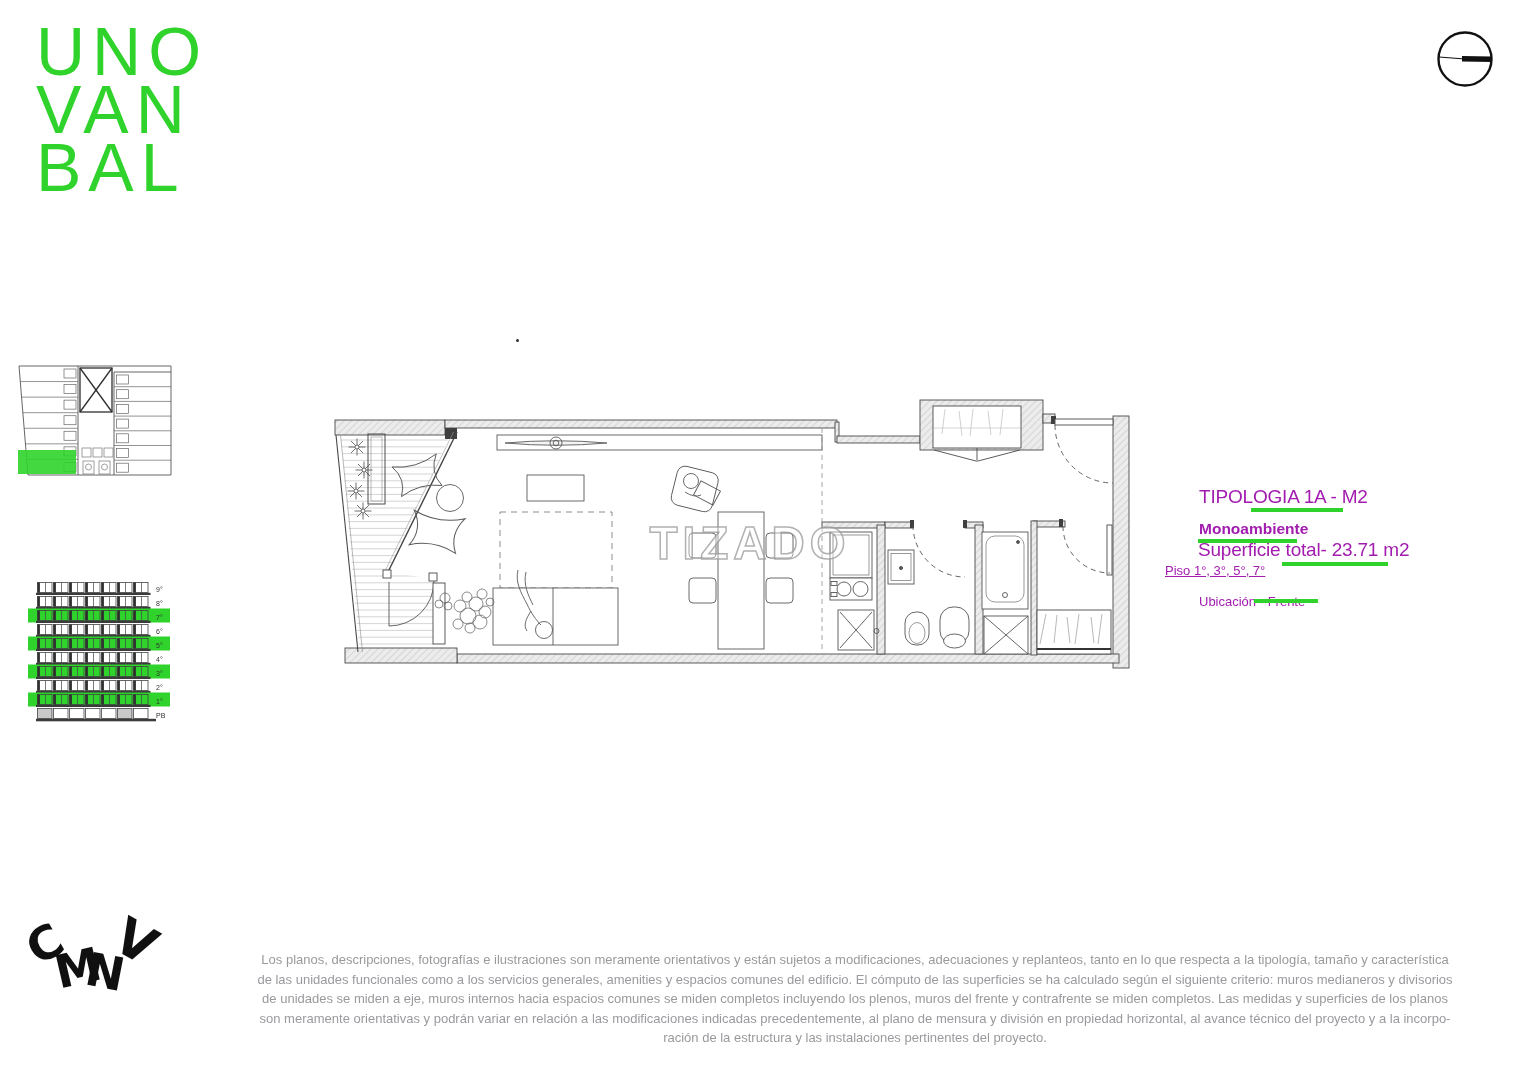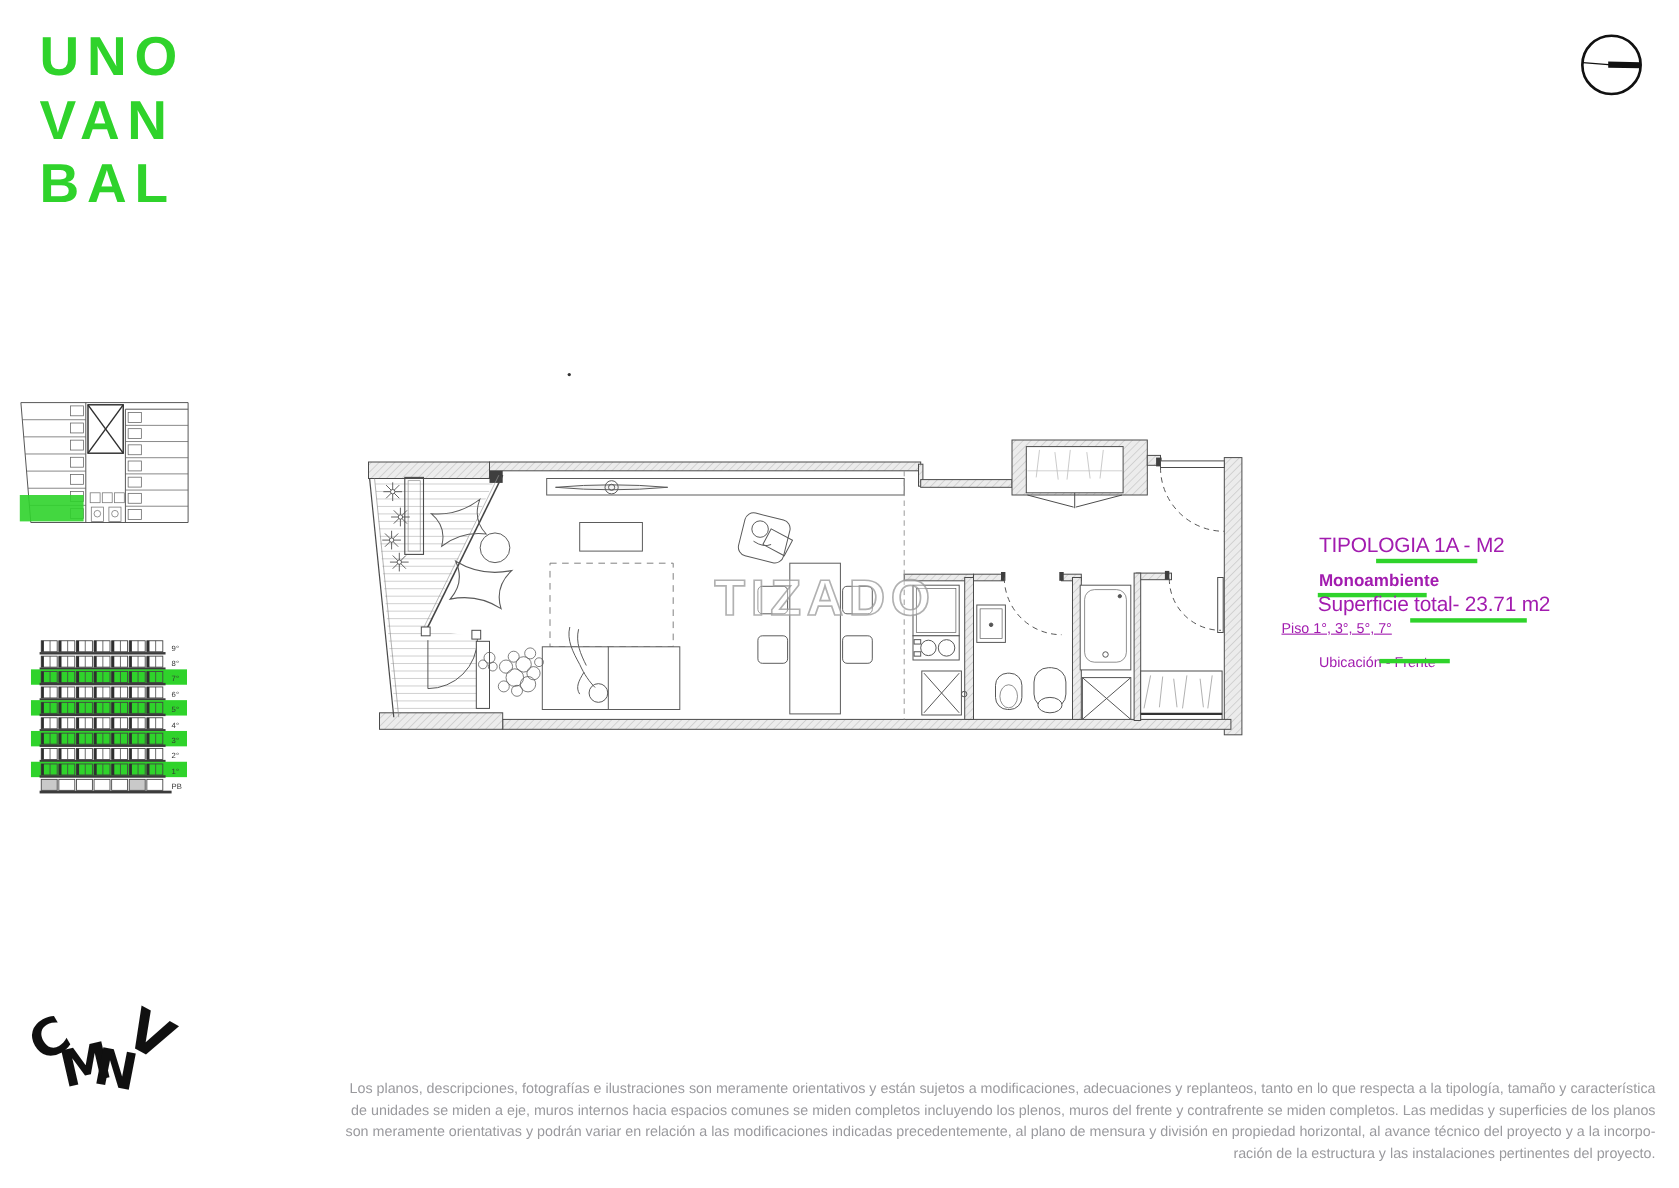--- a/index.html
+++ b/index.html
@@ -1,38 +1,38 @@
 <!DOCTYPE html>
 <html style="--green: #2fd32b; --gray: #9a9a9e;"><head>
 <meta charset="utf-8">
 <style>
   html,body{margin:0;padding:0;background:#ffffff;}
   body{position:relative;width:1526px;height:1080px;overflow:hidden;
        font-family:"Liberation Sans",sans-serif;color:#1f1f1f;}
   .abs{position:absolute;}
   
-  .logo{left:36px;top:22px;line-height:58px;font-weight:700;font-size:50px;
+  .logo{left:36px;top:22px;line-height:58px;font-weight:400;font-size:68px;
         letter-spacing:7px;color:var(--green);}
   .logo div{height:58px;}
   
   #compass{left:1436px;top:30px;}
   
   .info-line{white-space:nowrap;color:#a21caf;}
   .t-title{left:1199px;top:486px;font-size:19px;letter-spacing:-0.2px;}
   .t-mono{left:1199px;top:520px;font-size:15.5px;font-weight:bold;}
   .t-area{left:1198px;top:539px;font-size:19px;letter-spacing:-0.2px;}
   .t-piso{left:1165px;top:563px;font-size:13px;text-decoration:underline;}
   .t-ubic{left:1199px;top:582px;font-size:13px;margin-top:12px;}
   .gbar{height:3.5px;background:var(--green);}
   #bar-title{left:1251px;top:508px;width:92px;}
   #bar-mono{left:1198px;top:539px;width:99px;}
   #bar-area{left:1282px;top:562px;width:106px;}
   #bar-ubic{left:1254px;top:599px;width:64px;}
   
-  .disclaimer{left:205px;top:980px;width:1300px;text-align:right;
+  .disclaimer{left:205px;top:950px;width:1300px;text-align:center;
               font-size:13px;line-height:19.5px;color:var(--gray);}
   
   .cmnv{left:24px;top:905px;width:170px;height:120px;}
   .cmnv span{position:absolute;font-family:"DejaVu Sans",sans-serif;
              font-weight:bold;font-size:46px;color:#101010;display:block;}
   .cmnv .c{left:4px;top:12px;transform:rotate(-30deg);}
   .cmnv .m{left:31px;top:36px;transform:rotate(-13deg);}
   .cmnv .n{left:62px;top:40px;transform:rotate(11deg);}
   .cmnv .v{left:92px;top:7px;font-size:51px;transform:rotate(29deg);}
   .dot{left:516px;top:339px;width:3px;height:3px;border-radius:50%;background:#333;}
@@ -588,16 +588,17 @@
 
 <div class="abs cmnv">
   <span class="c">C</span>
   <span class="m">M</span>
   <span class="n">N</span>
   <span class="v">V</span>
 </div>
 
 <div class="abs disclaimer">
   <div>Los planos, descripciones, fotografías e ilustraciones son meramente orientativos y están sujetos a modificaciones, adecuaciones y replanteos, tanto en lo que respecta a la tipología, tamaño y característica</div>
+  <div>de las unidades funcionales como a los servicios generales, amenities y espacios comunes del edificio. El cómputo de las superficies se ha calculado según el siguiente criterio: muros medianeros y divisorios</div>
   <div>de unidades se miden a eje, muros internos hacia espacios comunes se miden completos incluyendo los plenos, muros del frente y contrafrente se miden completos. Las medidas y superficies de los planos</div>
   <div>son meramente orientativas y podrán variar en relación a las modificaciones indicadas precedentemente, al plano de mensura y división en propiedad horizontal, al avance técnico del proyecto y a la incorpo-</div>
   <div>ración de la estructura y las instalaciones pertinentes del proyecto.</div>
 </div>
 
 </body></html>

